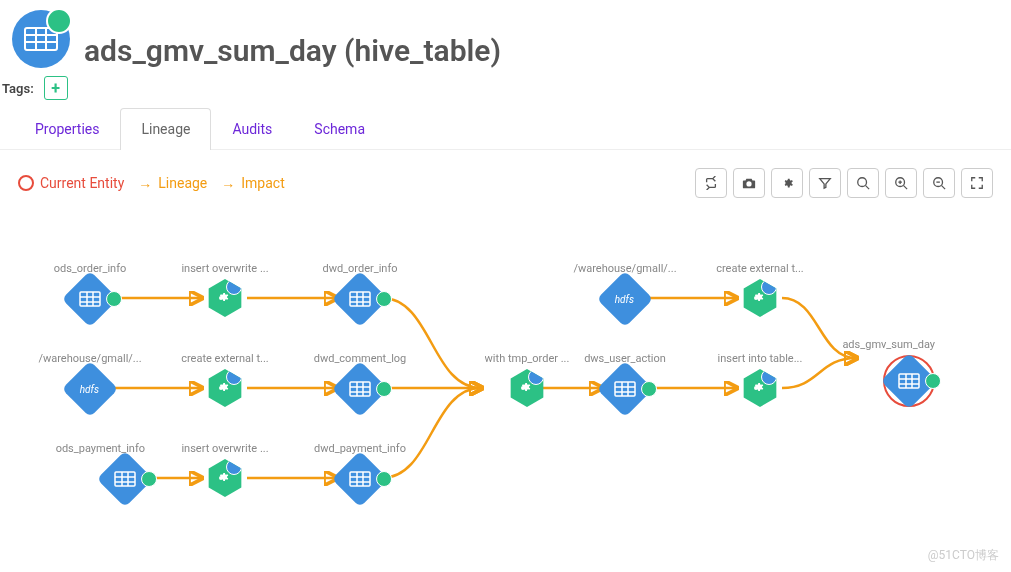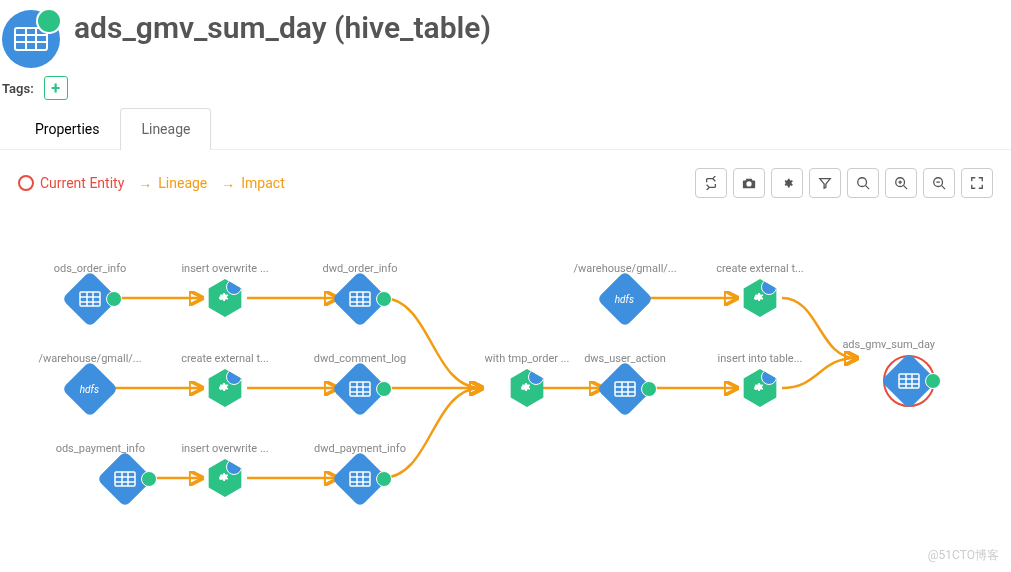--- a/index.html
+++ b/index.html
@@ -1,25 +1,25 @@
 <!DOCTYPE html>
 <html><head>
 <meta charset="utf-8">
 <style>
   body{margin:0;font-family:-apple-system,BlinkMacSystemFont,"Segoe UI",Roboto,Helvetica,Arial,sans-serif;background:#fff;color:#666;font-size:13px;width:1011px;height:572px;position:relative;overflow:hidden}
-  .hdr{display:flex;align-items:flex-start;padding:10px 2px 2px}
+  .hdr{display:flex;align-items:flex-end;padding:10px 12px 2px}
   .badge{width:58px;height:58px;border-radius:50%;background:#3e8fde;display:flex;align-items:center;justify-content:center;position:relative;flex-shrink:0}
   .badge svg{width:34px;height:24px}
   .mini{position:absolute;top:-2px;right:-2px;width:22px;height:22px;border-radius:50%;background:#2cc185;border:2px solid #fff}
   .title{font-size:30px;font-weight:600;color:#555;margin-left:14px}
   .tags{padding:6px 2px 8px;display:flex;align-items:center;gap:10px}
   .tags-lbl{font-weight:600;color:#444}
   .add{width:22px;height:22px;border:1px solid #2cc185;color:#2cc185;border-radius:3px;display:flex;align-items:center;justify-content:center;font-size:16px;font-weight:bold;cursor:pointer}
   .tabs{display:flex;gap:0;padding:0 14px;border-bottom:1px solid #eee}
-  .tab{padding:12px 20px;font-size:14px;color:#000000;cursor:pointer;border:1px solid transparent;border-bottom:none;border-radius:4px 4px 0 0}
+  .tab{padding:12px 20px;font-size:14px;color:#6d28d9;cursor:pointer;border:1px solid transparent;border-bottom:none;border-radius:4px 4px 0 0}
   .tab.active{color:#666;border-color:#ddd;background:#fff;margin-bottom:-1px}
   .bar{display:flex;align-items:center;justify-content:space-between;padding:18px 18px 4px}
   .legend{display:flex;gap:14px;font-size:14px}
   .lg{display:flex;align-items:flex-end;gap:6px;color:#f39c12}
   .lg.cur{color:#e74c3c}
   .circle{width:12px;height:12px;border:2px solid currentColor;border-radius:50%}
   .arr{font-size:14px;font-weight:bold}
   .tbr{display:flex;gap:6px}
   .btn{width:30px;height:28px;border:1px solid #ccc;border-radius:4px;background:#fff;display:flex;align-items:center;justify-content:center;color:#555;cursor:pointer}
   .btn svg{width:14px;height:14px}
@@ -57,20 +57,22 @@
 </div>
 
 <div class="tags">
   <span class="tags-lbl">Tags:</span>
   <div class="add">+</div>
 </div>
 
 <div class="tabs" id="tabs">
     <div class="tab">Properties</div>
     <div class="tab active">Lineage</div>
+    <div class="tab">Audits</div>
+    <div class="tab">Schema</div>
   </div>
 
 <div class="bar">
   <div class="legend">
     <div class="lg cur">
         <span class="circle"></span>
         <span>Current Entity</span>
       </div>
     <div class="lg">
         <span class="arr">→</span>

